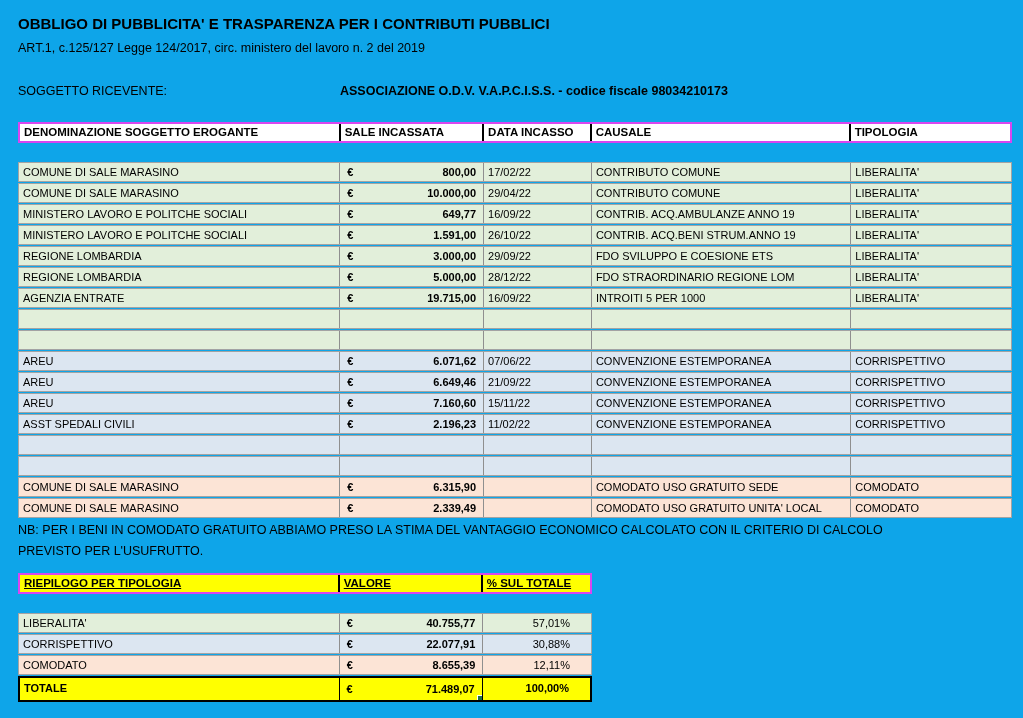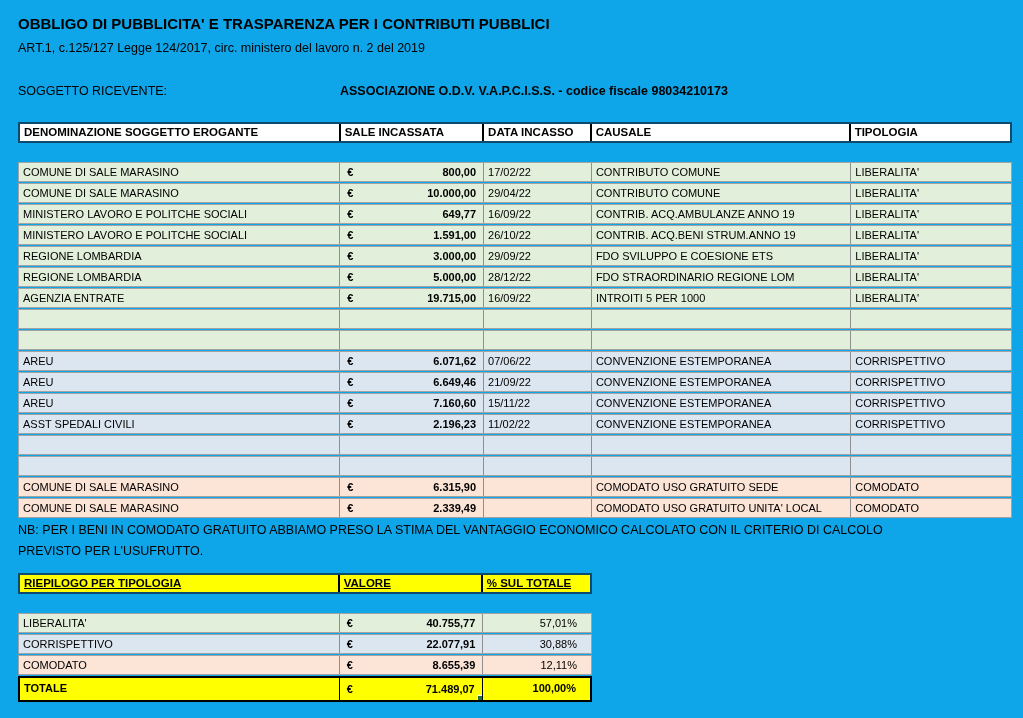--- a/index.html
+++ b/index.html
@@ -20,40 +20,40 @@
 
   
   .c{box-sizing:border-box;padding-left:4px;white-space:nowrap;overflow:hidden;}
   .c1{width:322px;}
   .c2{width:144px;}
   .c3{width:108px;}
   .c4{width:260px;}
   .c5{width:160px;}
 
   
-  .hrow{display:flex;box-sizing:border-box;border:2px solid #0c4a6e;height:21px;
+  .hrow{display:flex;box-sizing:border-box;border:2px solid #d946ef;height:21px;
         font-weight:bold;font-size:11.5px;line-height:17px;background:#fff;margin-top:23px;}
   .hrow .c{border-right:2px solid #000;}
   .hrow .c:last-child{border-right:none;}
 
   
   .tsection{margin-top:19px;}
   .tsection.follow{margin-top:0;}
   .trow{display:flex;box-sizing:border-box;height:20px;border:1px solid #a3a3a3;
         margin-bottom:1px;font-size:11px;line-height:18px;}
   .trow .c{border-right:1px solid #8f8f8f;}
   .trow .c:last-child{border-right:none;}
   .g{background:#e2efda;}
   .b{background:#dce6f1;}
   .p{background:#fce4d6;}
 
   .acc{display:flex;justify-content:space-between;align-items:center;padding:0 7px;}
   .eur,.amt{font-weight:bold;}
   .dt{text-align:left;padding-right:5px;}
-  .pct{text-align:right;padding-right:14px;}
+  .pct{text-align:right;padding-right:21px;}
 
   .note{margin-top:2px;font-size:12.5px;line-height:21px;}
 
   
   .sumhead{margin-top:11px;width:574px;background:#ffff00;text-decoration:underline;}
   .sumbody{margin-top:19px;}
   .srow{display:flex;box-sizing:border-box;width:574px;height:20px;border:1px solid #a3a3a3;
         margin-bottom:1px;font-size:11px;line-height:18px;}
   .srow .c{border-right:1px solid #8f8f8f;}
   .srow .c:last-child{border-right:none;}

